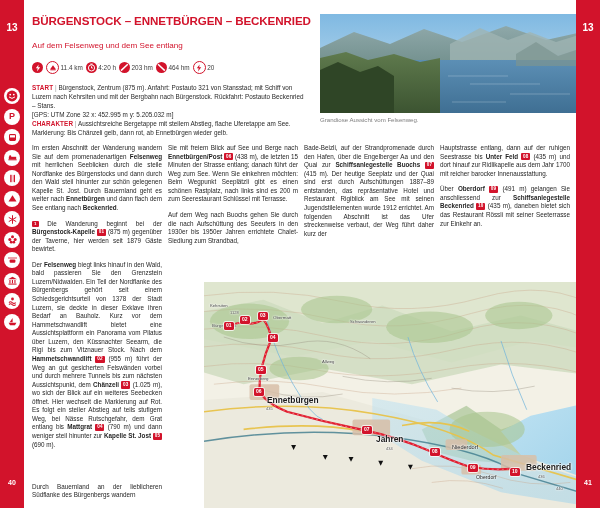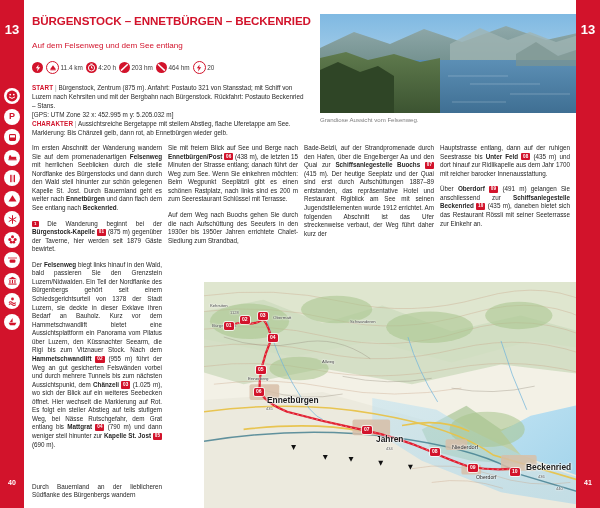--- a/index.html
+++ b/index.html
@@ -17,21 +17,21 @@
   .rail{
     width:24px;flex:0 0 24px;background:#d2132b;position:relative;
   }
   .rail.right{order:99;}
   .rail-pagenum{
     position:absolute;bottom:22px;left:0;width:24px;text-align:center;
     color:#ffffff;font-size:7px;font-weight:bold;letter-spacing:.2px;
   }
   .rail-chapnum{
     position:absolute;top:22px;left:0;width:24px;text-align:center;
-    color:#ffffff;font-size:13px;font-weight:bold;
+    color:#ffffff;font-size:10px;font-weight:bold;
   }
   .rail-icons{
     position:absolute;top:88px;left:0;width:24px;
     display:flex;flex-direction:column;align-items:center;gap:4.5px;
   }
   .rail-icon{
     width:16px;height:16px;border-radius:50%;
     background:#e8545f;color:#ffffff;
     display:flex;align-items:center;justify-content:center;
     font-size:9px;line-height:1;font-weight:bold;

